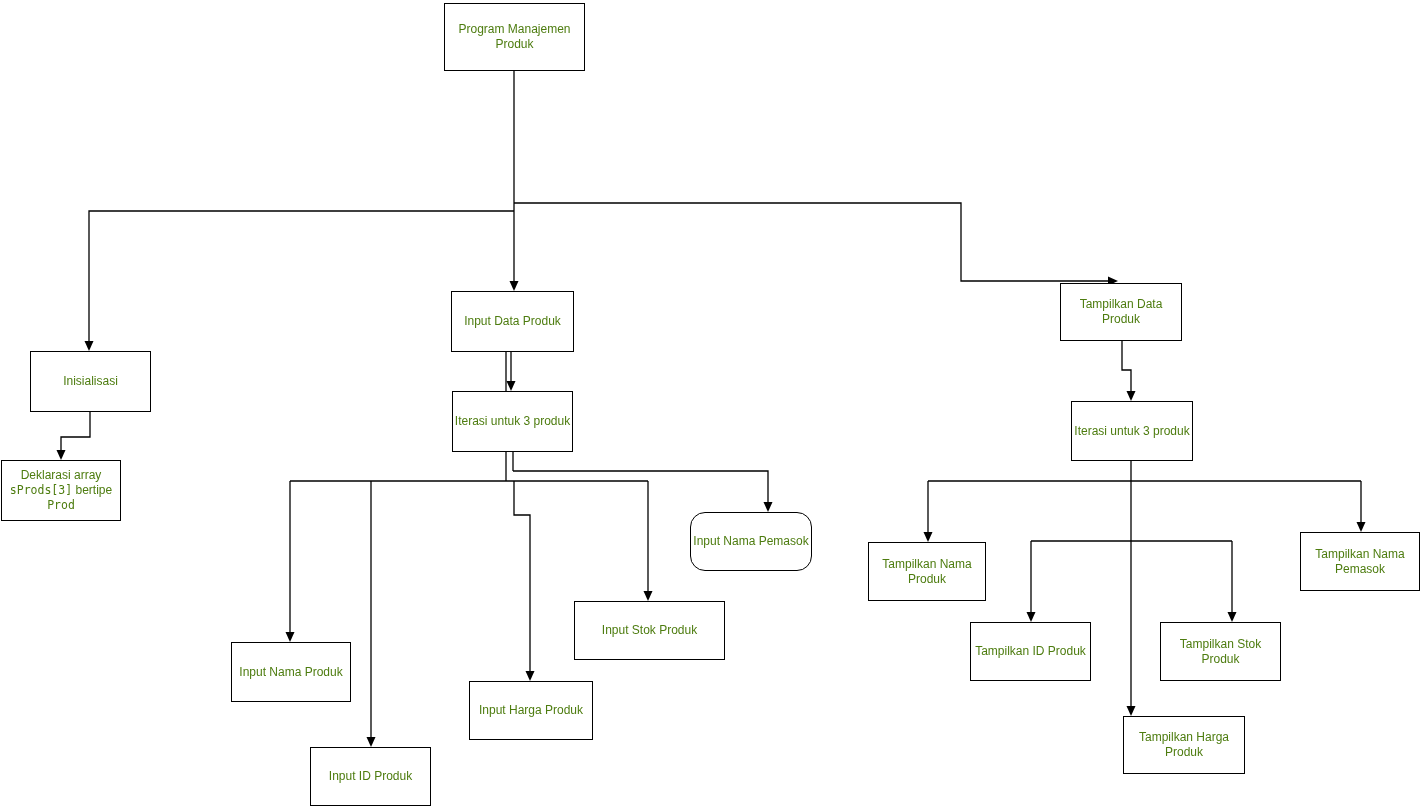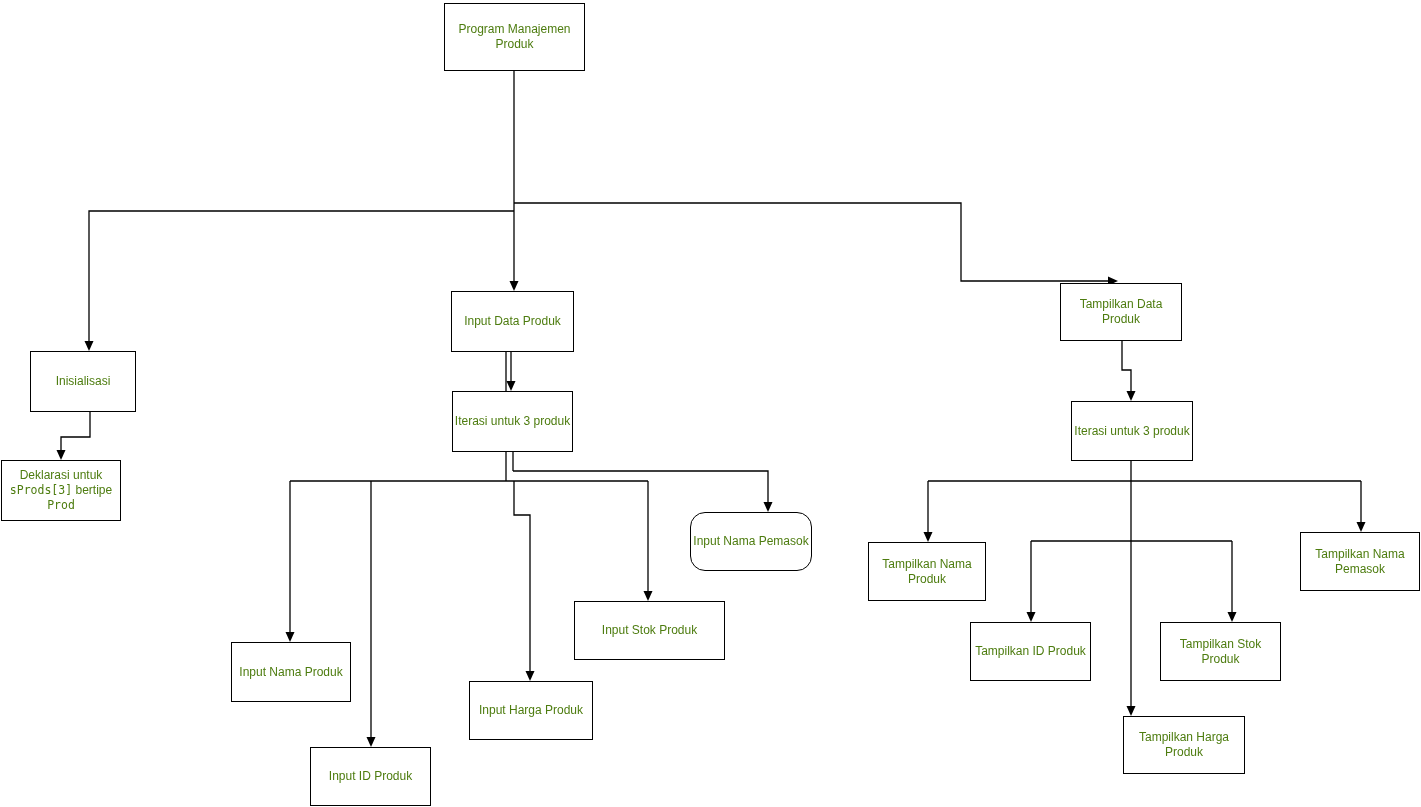--- a/index.html
+++ b/index.html
@@ -88,25 +88,25 @@
       <polyline points="1031,541 1031,613" fill="none" stroke="#000000" stroke-width="1.3"></polyline>
       <polygon points="1031,622 1026.5,612 1035.5,612" fill="#000000"></polygon>
       <polyline points="1232,541 1232,613" fill="none" stroke="#000000" stroke-width="1.3"></polyline>
       <polygon points="1232,622 1227.5,612 1236.5,612" fill="#000000"></polygon>
     </svg>
   <div id="node-layer">
       <div class="node" style="left: 444px; top: 3px; width: 141px; height: 68px;">
         <div class="line"><span>Program Manajemen</span></div>
         <div class="line"><span>Produk</span></div>
       </div>
-      <div class="node" style="left: 30px; top: 351px; width: 106px; height: 61px;">
+      <div class="node" style="left: 30px; top: 351px; width: 121px; height: 61px;">
         <div class="line"><span>Inisialisasi</span></div>
       </div>
       <div class="node" style="left: 1px; top: 460px; width: 120px; height: 61px;">
-        <div class="line"><span>Deklarasi untuk</span></div>
+        <div class="line"><span>Deklarasi array</span></div>
         <div class="line"><span class="seg-mono">sProds[3]</span><span> bertipe</span></div>
         <div class="line"><span class="seg-mono">Prod</span></div>
       </div>
       <div class="node" style="left: 451px; top: 291px; width: 123px; height: 61px;">
         <div class="line"><span>Input Data Produk</span></div>
       </div>
       <div class="node" style="left: 452px; top: 391px; width: 121px; height: 61px;">
         <div class="line"><span>Iterasi untuk 3 produk</span></div>
       </div>
       <div class="node" style="left: 231px; top: 642px; width: 120px; height: 60px;">

